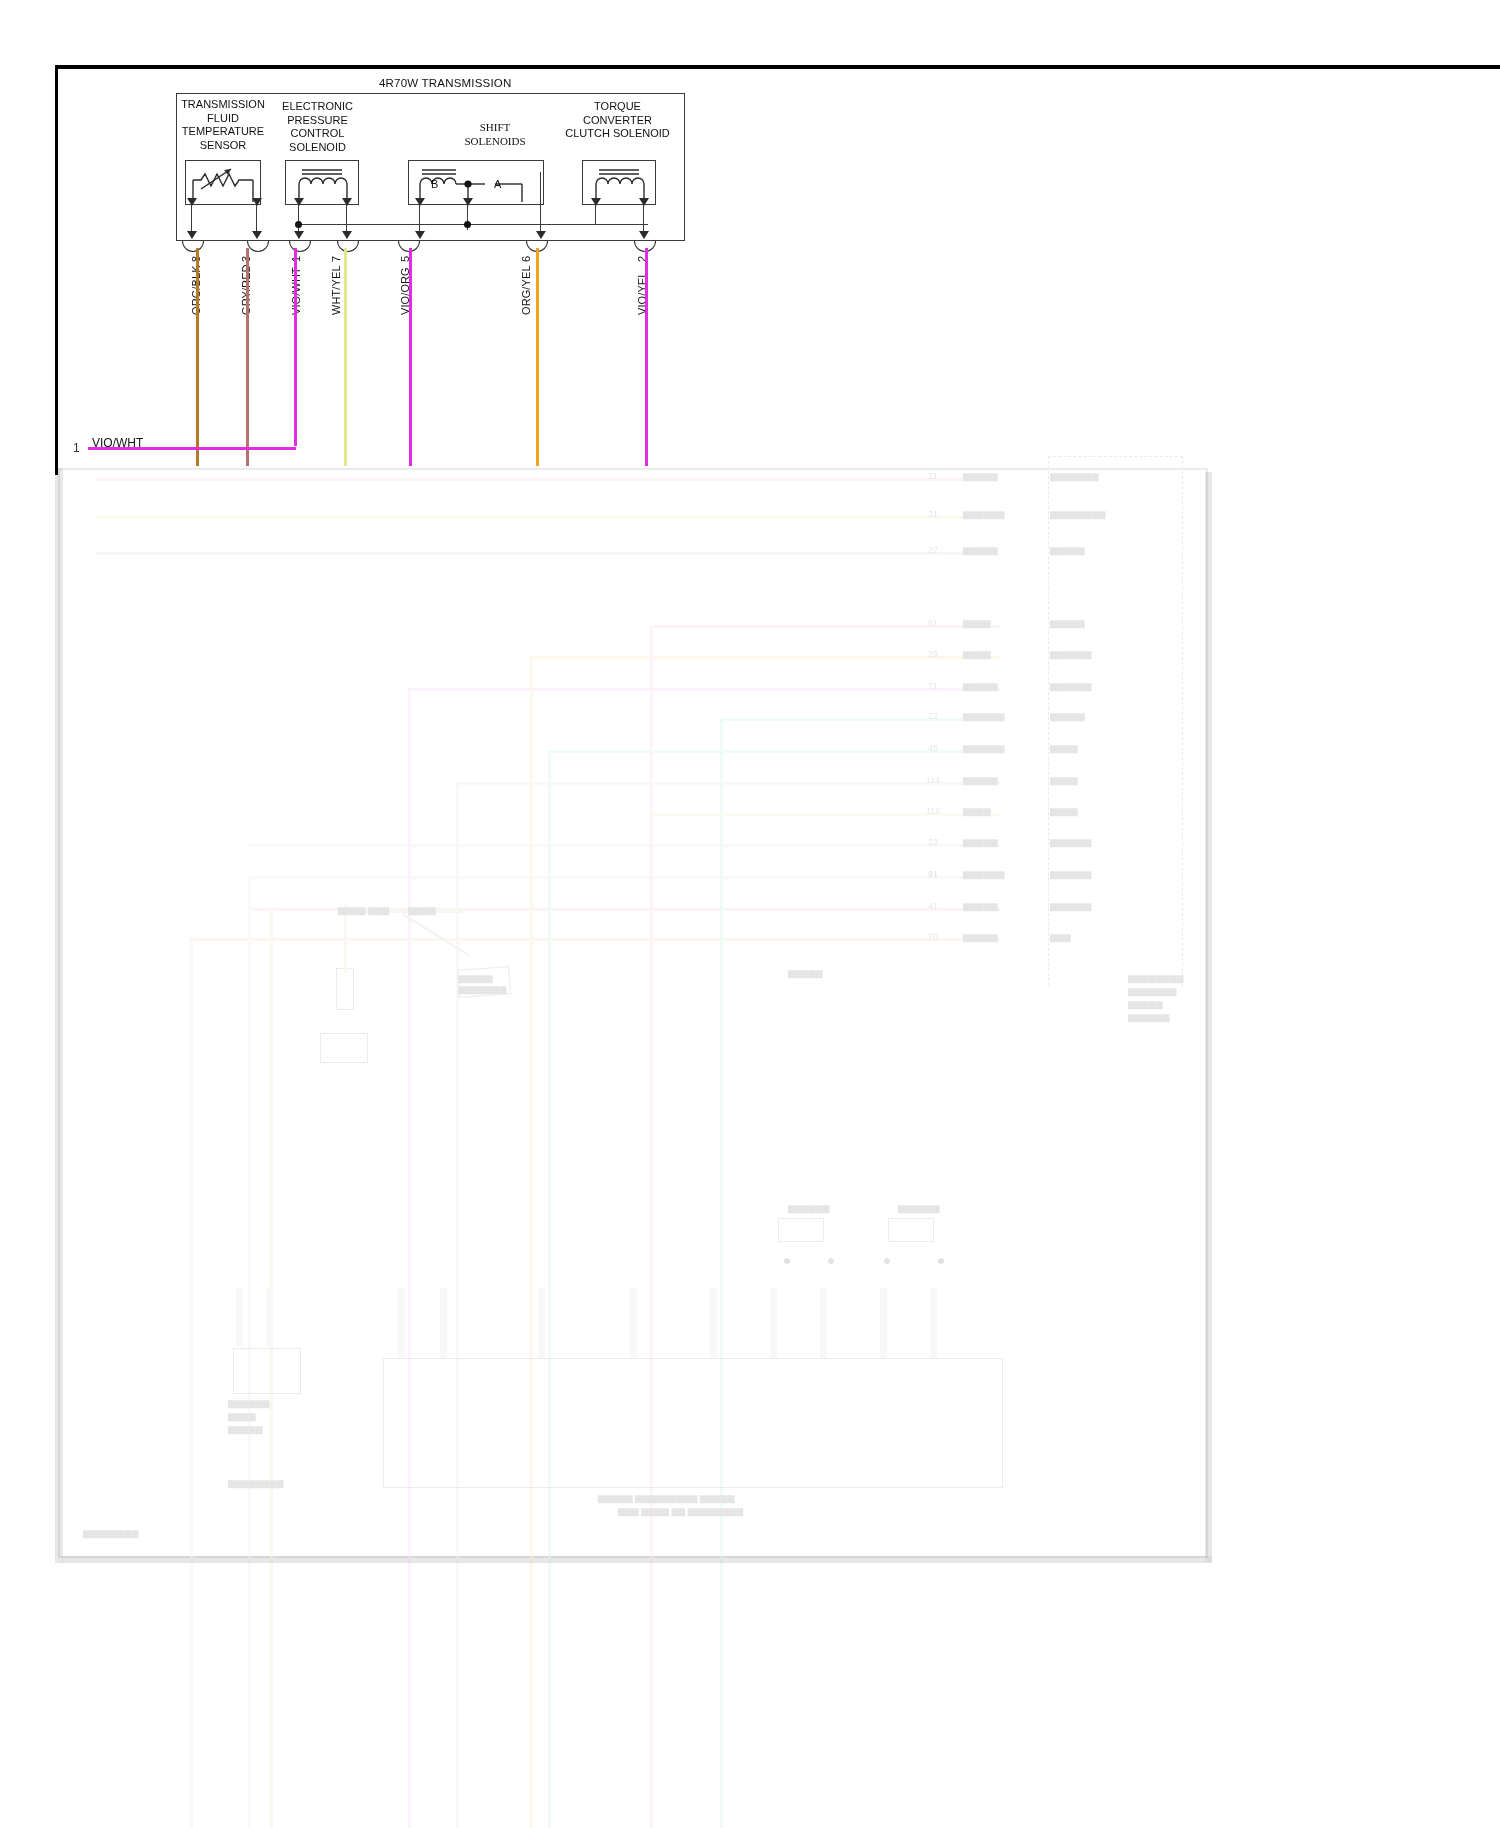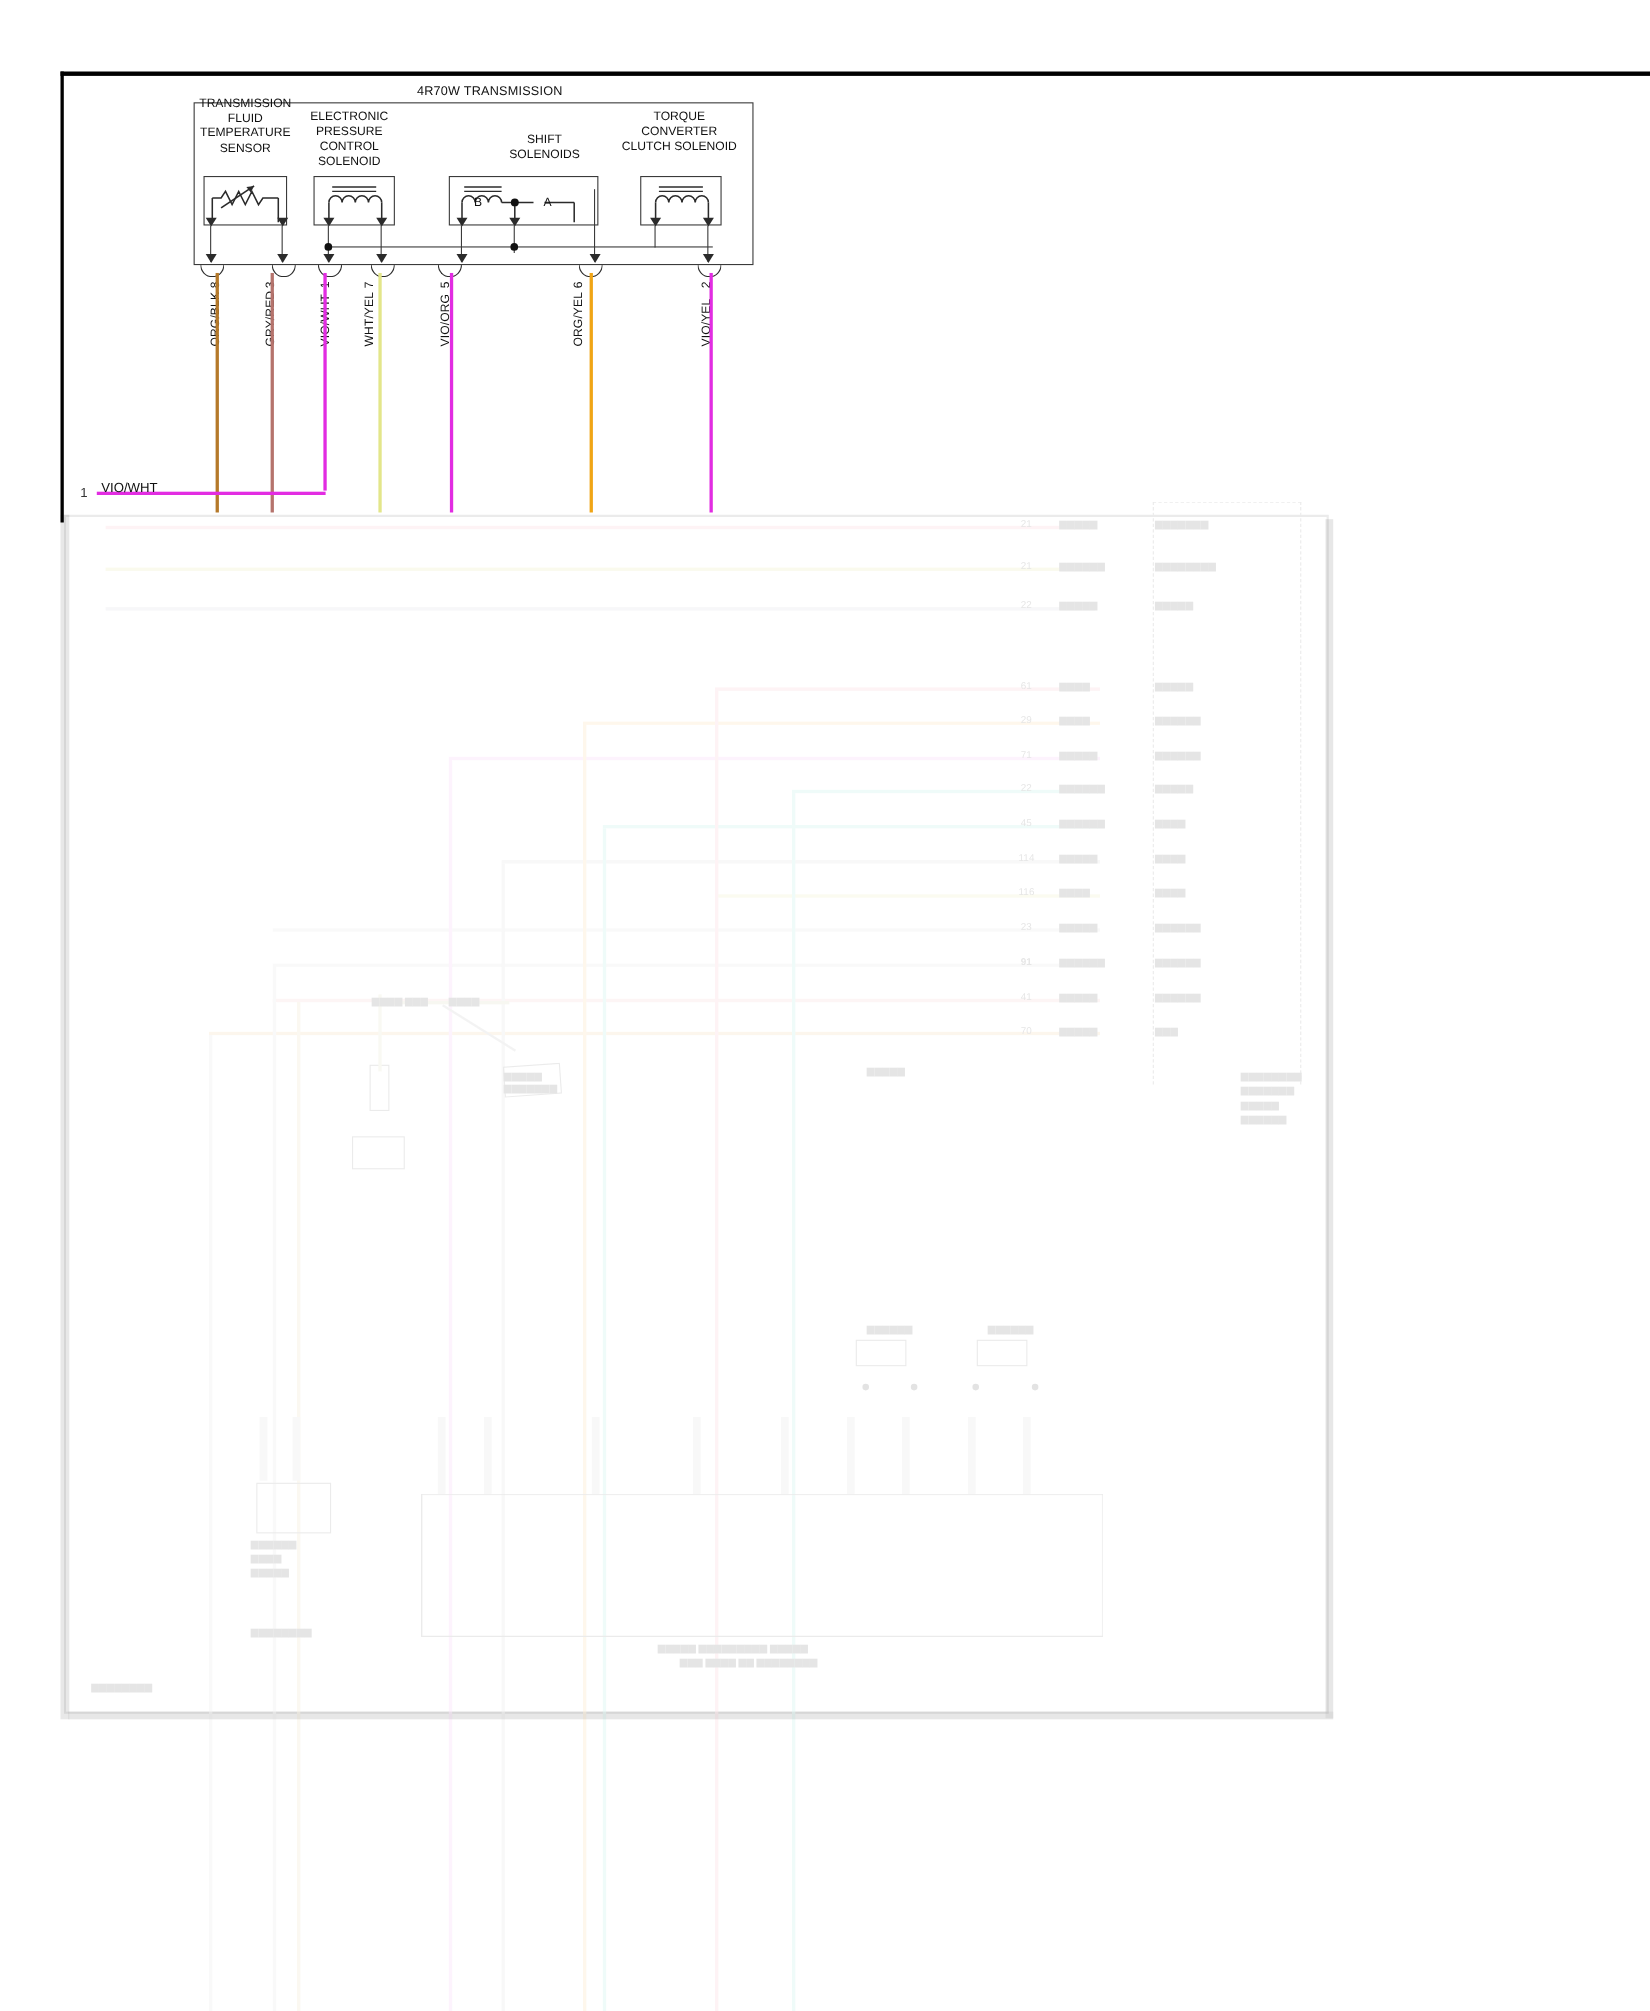--- a/index.html
+++ b/index.html
@@ -195,21 +195,21 @@
     </div>
   </div>
 
   <div class="frame-top"></div>
   <div class="frame-left"></div>
 
   <div class="trans-title" style="left:379px;top:77px;">4R70W TRANSMISSION</div>
 
   <div class="trans-box" style="left:176px;top:93px;width:509px;height:148px;"></div>
 
-  <div class="comp-label" style="left:168px;top:88px;width:110px;">TRANSMISSION
+  <div class="comp-label" style="left:168px;top:98px;width:110px;">TRANSMISSION
 FLUID
 TEMPERATURE
 SENSOR</div>
   <div class="comp-box" style="left:185px;top:160px;width:76px;height:45px;"></div>
 
   <svg style="position:absolute;left:187px;top:162px;" width="72" height="42">
     <polyline points="6,18 14,18 18,12 24,24 30,12 36,24 42,12 48,24 52,18 66,18" fill="none" stroke="#2b2b2b" stroke-width="1.4"></polyline>
     <line x1="6" y1="18" x2="6" y2="40" stroke="#2b2b2b" stroke-width="1.4"></line>
     <line x1="66" y1="18" x2="66" y2="40" stroke="#2b2b2b" stroke-width="1.4"></line>
     <line x1="14" y1="27" x2="44" y2="7" stroke="#2b2b2b" stroke-width="1.5"></line>
@@ -234,21 +234,21 @@
     <line x1="12" y1="22" x2="12" y2="40" stroke="#2b2b2b" stroke-width="1.4"></line>
     <line x1="60" y1="22" x2="60" y2="40" stroke="#2b2b2b" stroke-width="1.4"></line>
   </svg>
   <div class="arw" style="left:294px;top:198px;"></div>
   <div class="arw" style="left:342px;top:198px;"></div>
   <div class="ln lnv" style="left:298px;top:205px;height:33px;"></div>
   <div class="ln lnv" style="left:346px;top:205px;height:33px;"></div>
   <div class="arw" style="left:294px;top:231px;"></div>
   <div class="arw" style="left:342px;top:231px;"></div>
 
-  <div class="comp-label" style="left:415px;top:121px;width:160px;">SHIFT
+  <div class="comp-label" style="left:415px;top:121px;width:160px;font-family:Liberation Serif, serif;">SHIFT
 SOLENOIDS</div>
   <div class="comp-box" style="left:408px;top:160px;width:136px;height:45px;"></div>
   <svg style="position:absolute;left:410px;top:162px;" width="132" height="42">
     <line x1="12" y1="8" x2="46" y2="8" stroke="#2b2b2b" stroke-width="1.3"></line>
     <line x1="12" y1="12" x2="46" y2="12" stroke="#2b2b2b" stroke-width="1.3"></line>
     <path d="M10,22 a6,6 0 0 1 12,0 a6,6 0 0 1 12,0 a6,6 0 0 1 12,0" fill="none" stroke="#2b2b2b" stroke-width="1.4"></path>
     <line x1="10" y1="22" x2="10" y2="40" stroke="#2b2b2b" stroke-width="1.4"></line>
     <line x1="46" y1="22" x2="75" y2="22" stroke="#2b2b2b" stroke-width="1.4"></line>
     <line x1="85" y1="22" x2="112" y2="22" stroke="#2b2b2b" stroke-width="1.4"></line>
     <line x1="112" y1="22" x2="112" y2="40" stroke="#2b2b2b" stroke-width="1.4"></line>

